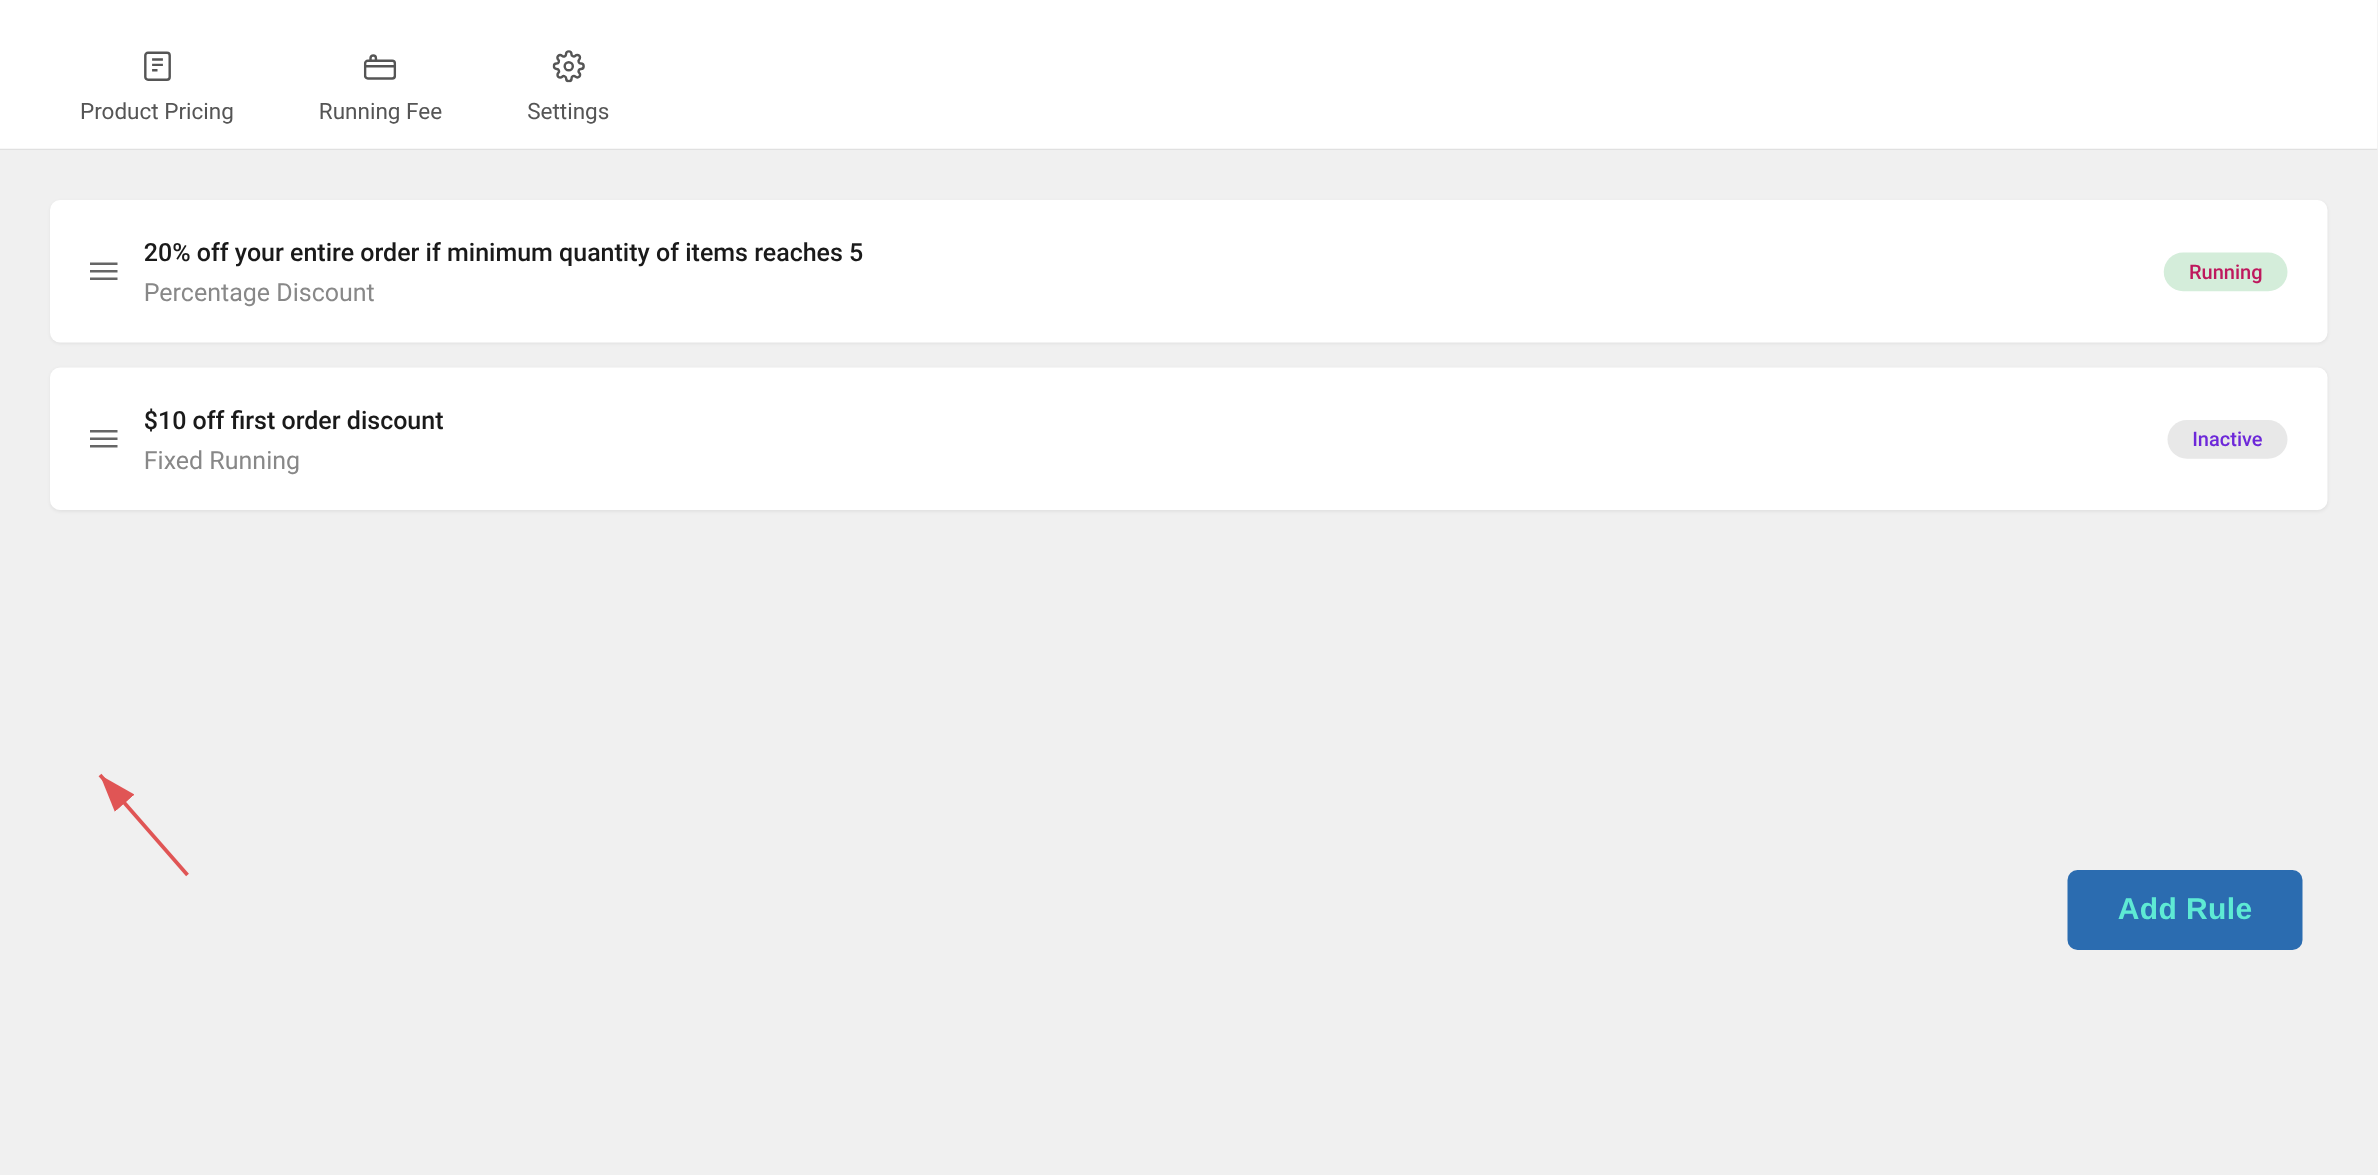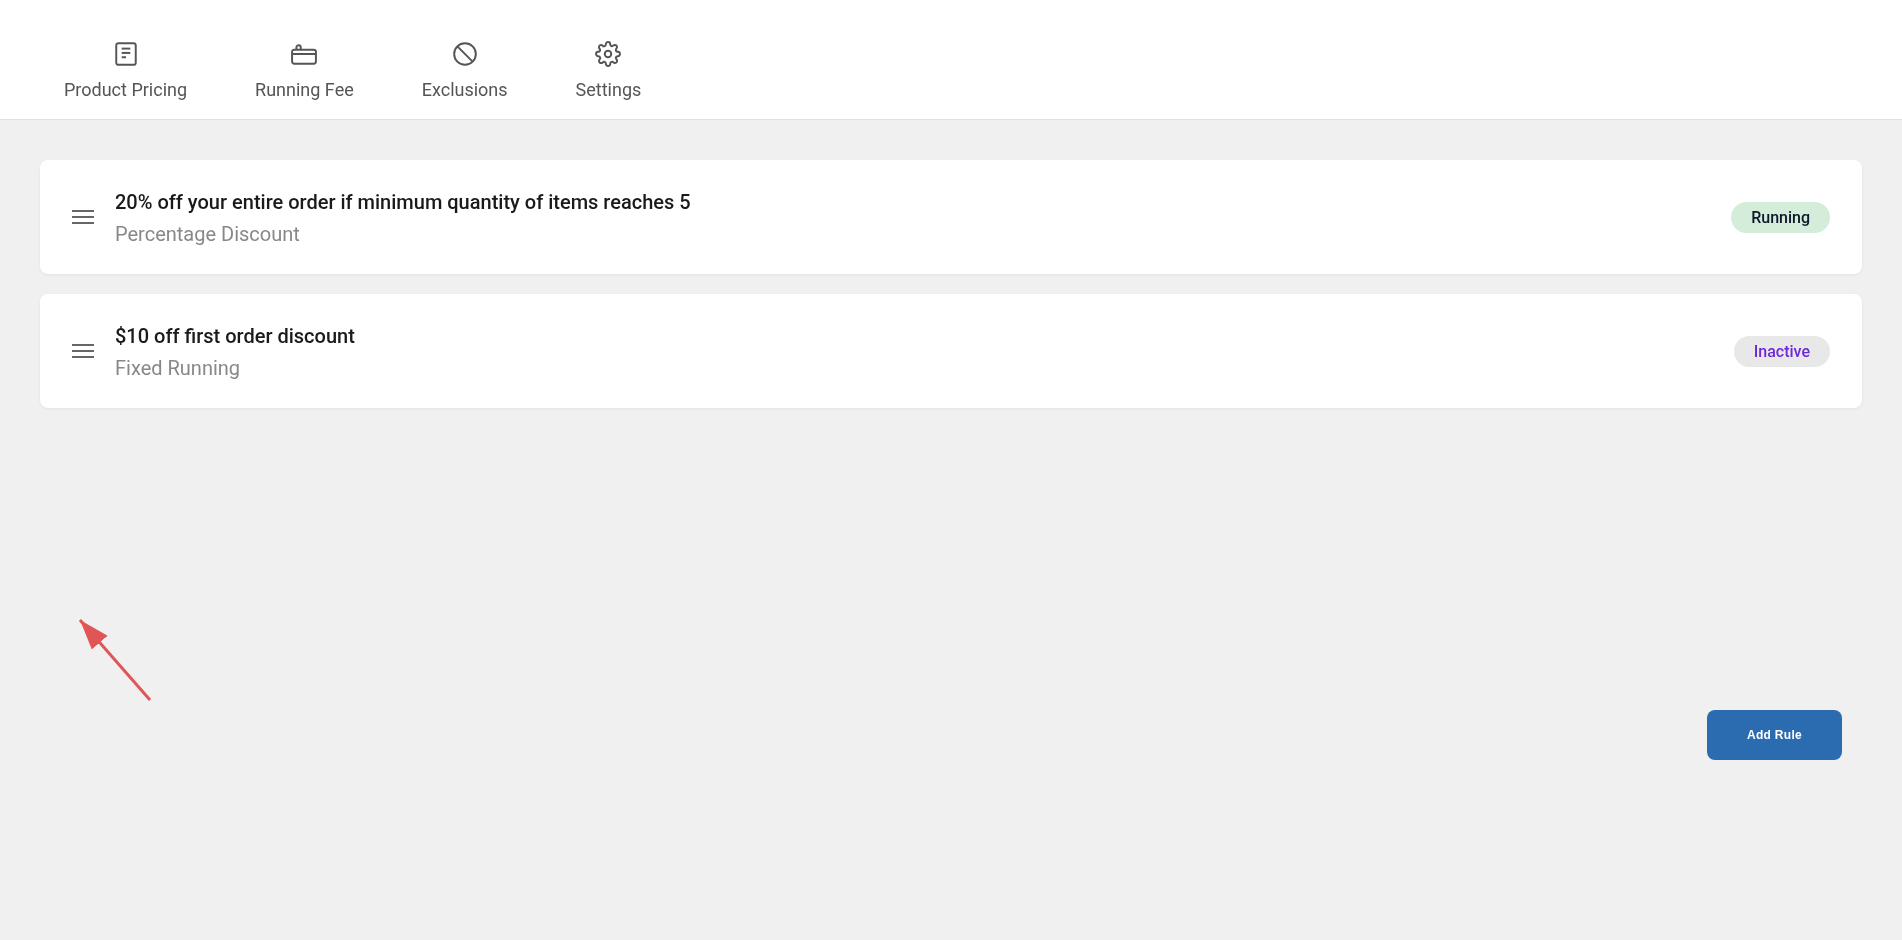--- a/index.html
+++ b/index.html
@@ -130,38 +130,38 @@
 
     .status-badge {
       padding: 6px 20px;
       border-radius: 20px;
       font-size: 16px;
       font-weight: 500;
     }
 
     .status-running {
       background: #d4edda;
-      color: #0f172a;
+      color: #be185d;
     }
 
     .status-inactive {
       background: #e8e8e8;
       color: #6d28d9;
     }
 
     .add-rule-btn {
       position: absolute;
       right: 60px;
       bottom: 180px;
       background: #2b6cb0;
-      color: #ffffff;
+      color: #5eead4;
       border: none;
       border-radius: 8px;
       padding: 18px 40px;
-      font-size: 12px;
+      font-size: 24px;
       font-weight: 600;
       cursor: pointer;
       letter-spacing: 0.3px;
     }
 
     
     .arrow-annotation {
       position: absolute;
       left: 60px;
       bottom: 220px;
@@ -195,29 +195,20 @@
           <rect x="1" y="8" width="22" height="13" rx="2"></rect>
           <path d="M1 12h22"></path>
           <path d="M5 8V6a2 2 0 014 0v2"></path>
         </svg></div>
       <div class="tab-label-row">
         <span class="tab-label">Running Fee</span>
       </div>
     </div>
     <div class="nav-tab">
       <div class="tab-icon"><svg width="26" height="26" viewBox="0 0 24 24" fill="none" stroke="currentColor" stroke-width="1.8">
-          <circle cx="12" cy="12" r="10"></circle>
-          <line x1="4.93" y1="4.93" x2="19.07" y2="19.07"></line>
-        </svg></div>
-      <div class="tab-label-row">
-        <span class="tab-label">Exclusions</span>
-      </div>
-    </div>
-    <div class="nav-tab">
-      <div class="tab-icon"><svg width="26" height="26" viewBox="0 0 24 24" fill="none" stroke="currentColor" stroke-width="1.8">
           <circle cx="12" cy="12" r="3"></circle>
           <path d="M19.4 15a1.65 1.65 0 00.33 1.82l.06.06a2 2 0 010 2.83 2 2 0 01-2.83 0l-.06-.06a1.65 1.65 0 00-1.82-.33 1.65 1.65 0 00-1 1.51V21a2 2 0 01-4 0v-.09A1.65 1.65 0 009 19.4a1.65 1.65 0 00-1.82.33l-.06.06a2 2 0 01-2.83 0 2 2 0 010-2.83l.06-.06A1.65 1.65 0 004.68 15a1.65 1.65 0 00-1.51-1H3a2 2 0 010-4h.09A1.65 1.65 0 004.6 9a1.65 1.65 0 00-.33-1.82l-.06-.06a2 2 0 010-2.83 2 2 0 012.83 0l.06.06A1.65 1.65 0 009 4.68a1.65 1.65 0 001-1.51V3a2 2 0 014 0v.09a1.65 1.65 0 001 1.51 1.65 1.65 0 001.82-.33l.06-.06a2 2 0 012.83 0 2 2 0 010 2.83l-.06.06A1.65 1.65 0 0019.4 9a1.65 1.65 0 001.51 1H21a2 2 0 010 4h-.09a1.65 1.65 0 00-1.51 1z"></path>
         </svg></div>
       <div class="tab-label-row">
         <span class="tab-label">Settings</span>
       </div>
     </div>
   </nav>
 
 <main class="main-content">

